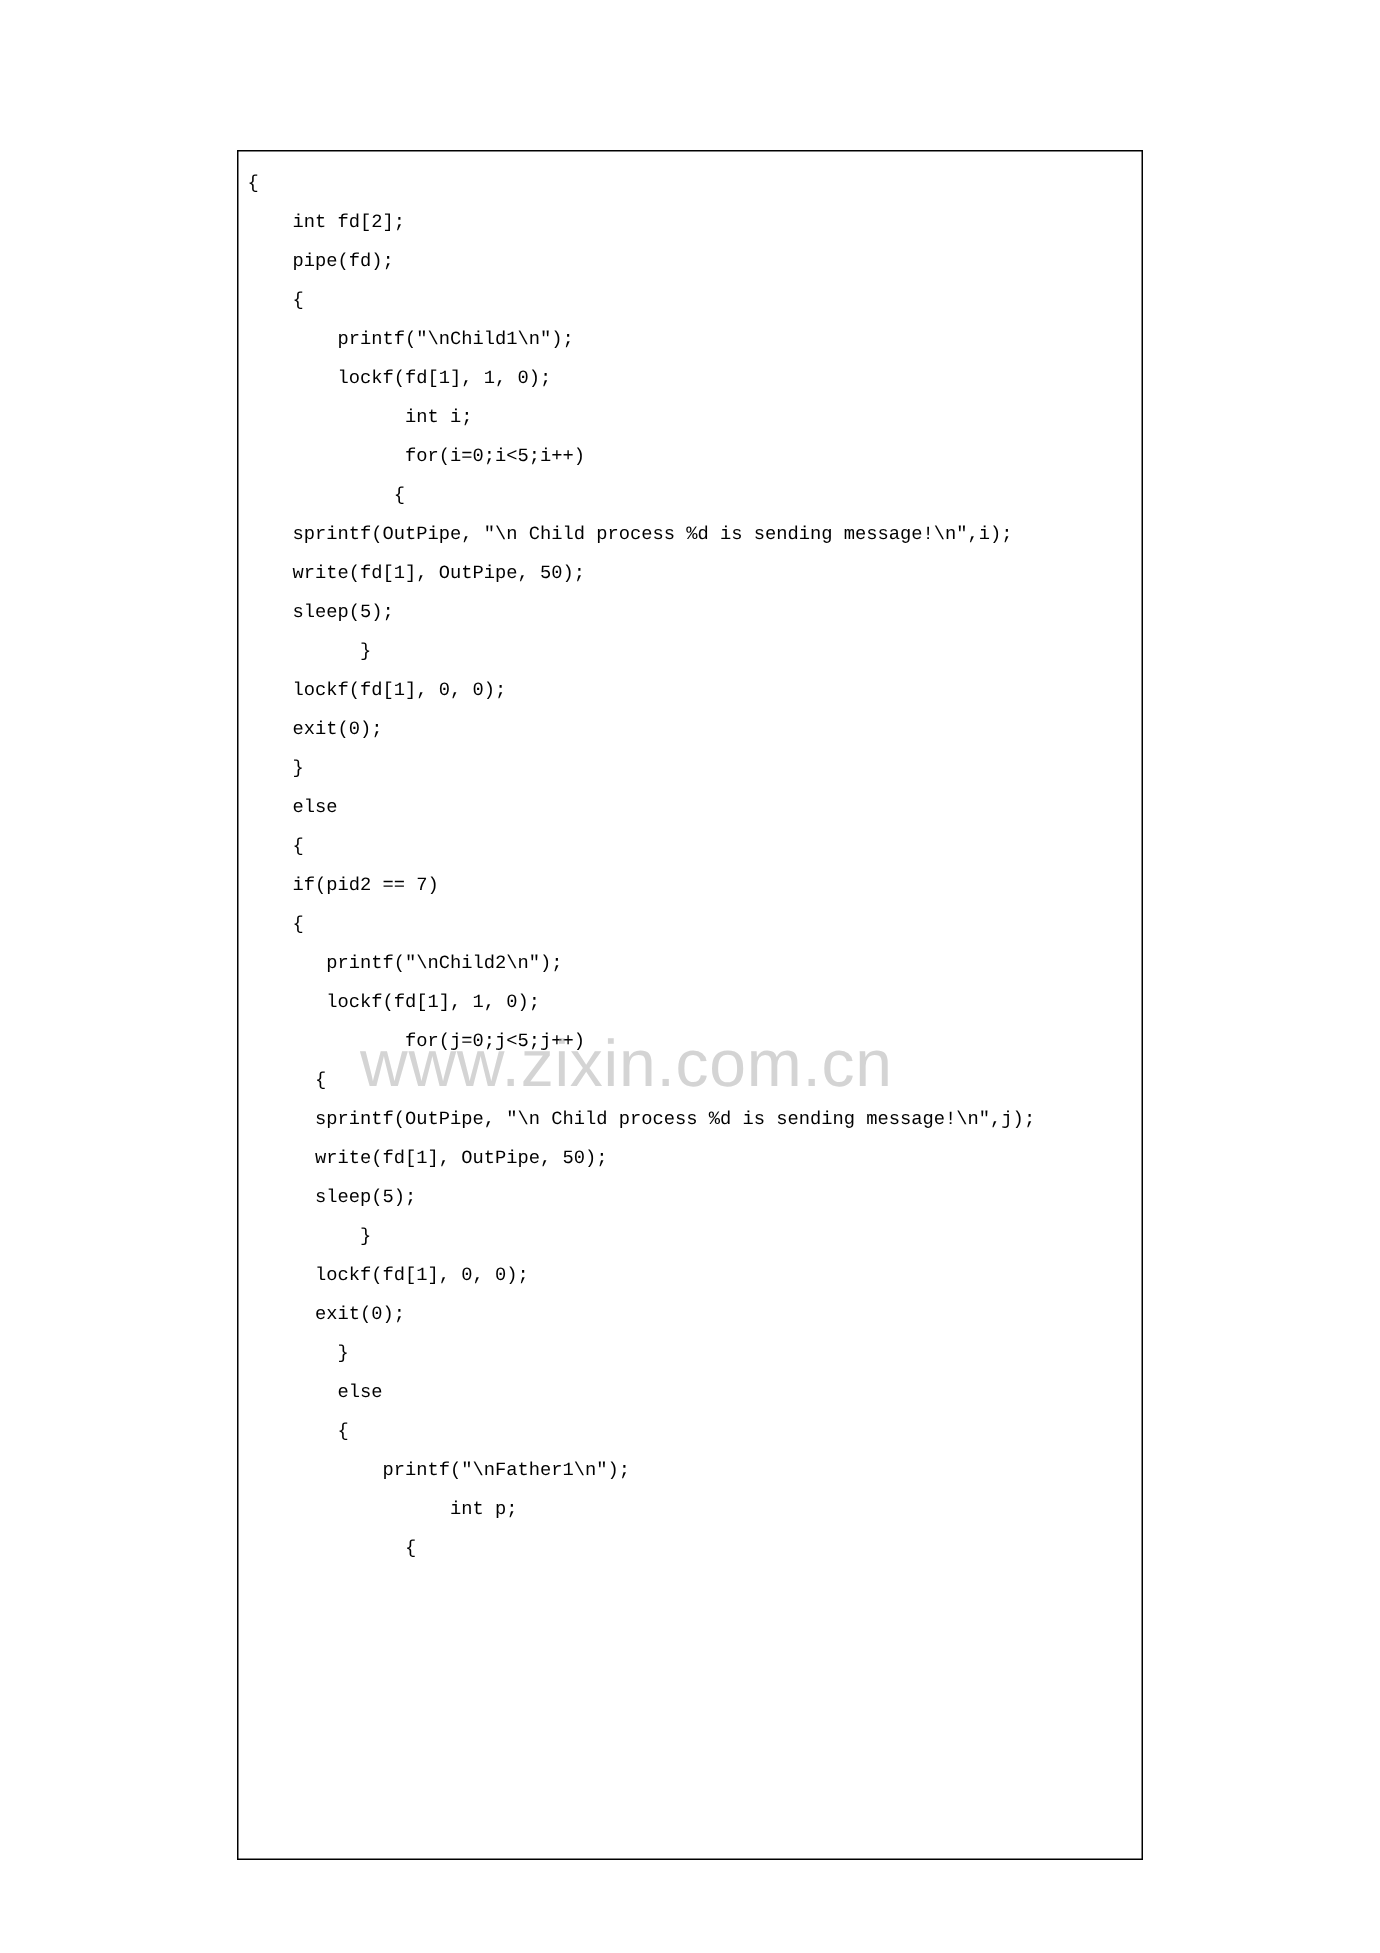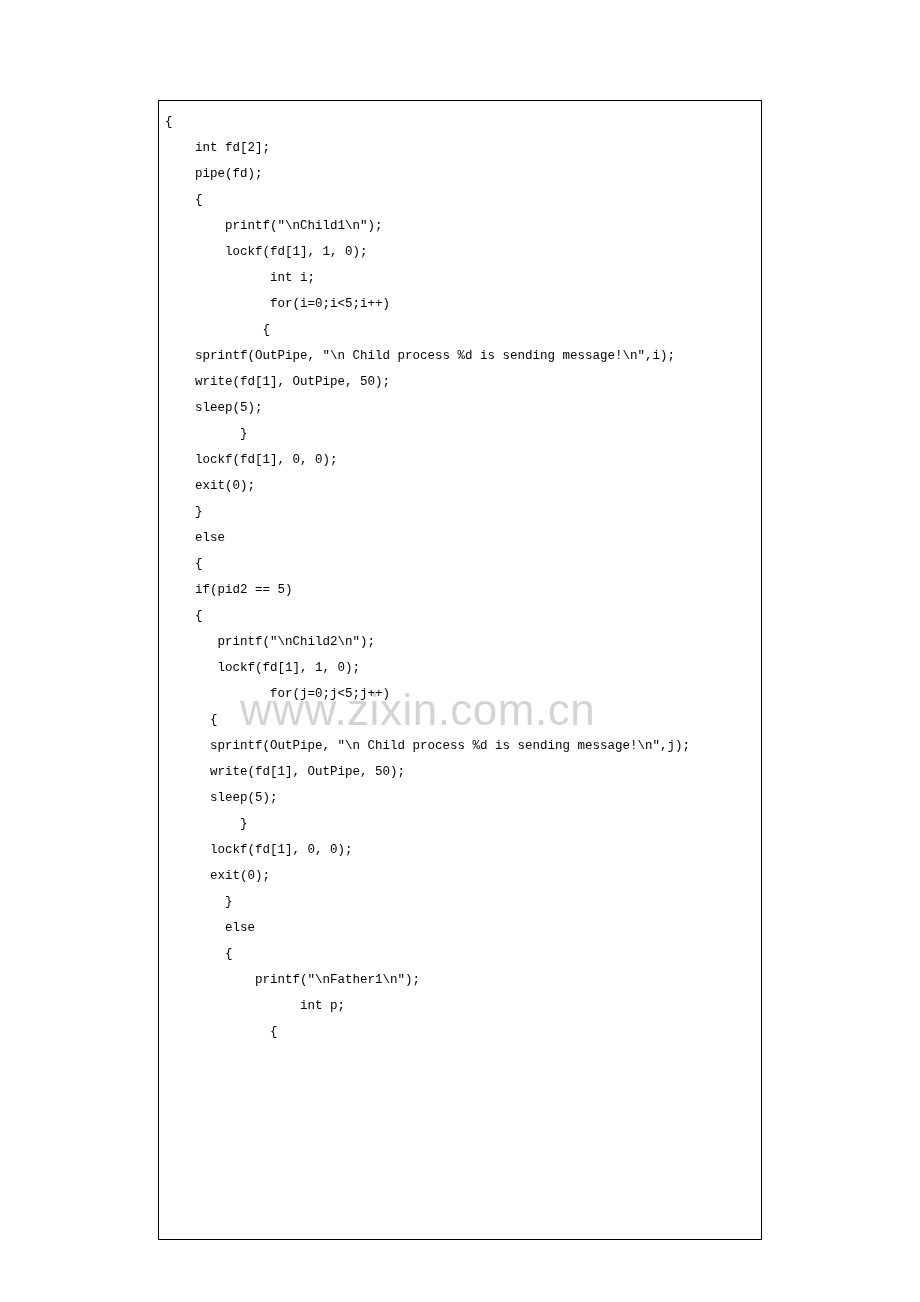--- a/index.html
+++ b/index.html
@@ -64,21 +64,21 @@
   <div class="code-line">    sprintf(OutPipe, "\n Child process %d is sending message!\n",i);</div>
   <div class="code-line"></div>
   <div class="code-line">    write(fd[1], OutPipe, 50);</div>
   <div class="code-line">    sleep(5);</div>
   <div class="code-line">          }</div>
   <div class="code-line">    lockf(fd[1], 0, 0);</div>
   <div class="code-line">    exit(0);</div>
   <div class="code-line">    }</div>
   <div class="code-line">    else</div>
   <div class="code-line">    {</div>
-  <div class="code-line">    if(pid2 == 5)</div>
+  <div class="code-line">    if(pid2 == 7)</div>
   <div class="code-line">    {</div>
   <div class="code-line">       printf("\nChild2\n");</div>
   <div class="code-line">       lockf(fd[1], 1, 0);</div>
   <div class="code-line">              for(j=0;j&lt;5;j++)</div>
   <div class="code-line">      {</div>
   <div class="code-line">      sprintf(OutPipe, "\n Child process %d is sending message!\n",j);</div>
   <div class="code-line">      write(fd[1], OutPipe, 50);</div>
   <div class="code-line">      sleep(5);</div>
   <div class="code-line">          }</div>
   <div class="code-line">      lockf(fd[1], 0, 0);</div>

